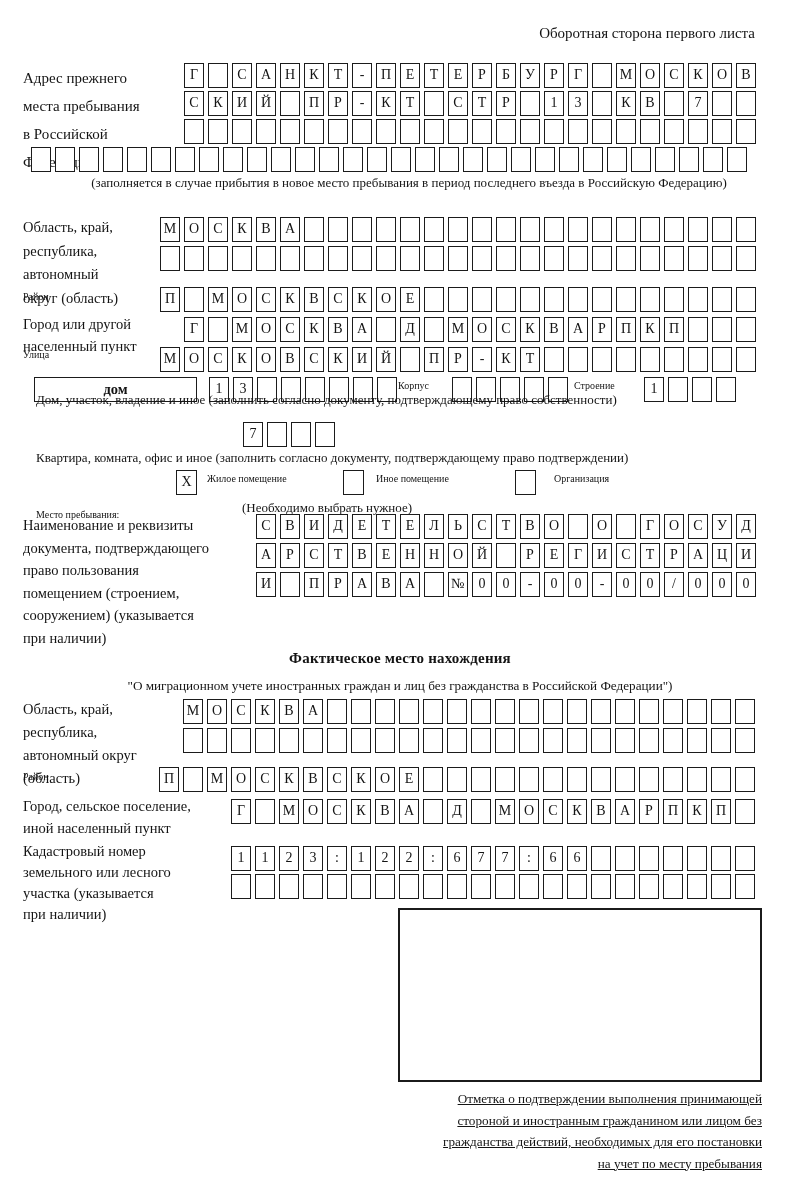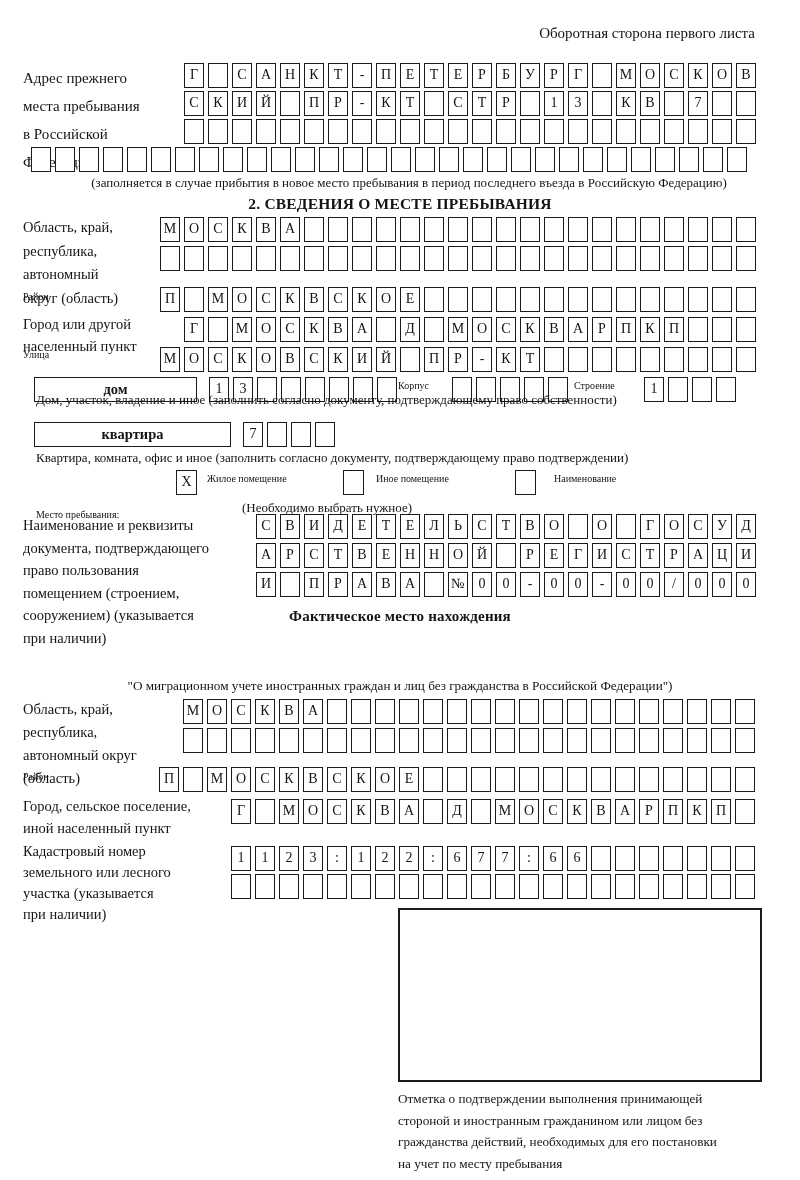--- a/index.html
+++ b/index.html
@@ -27,21 +27,21 @@
   .fieldbox {
     position:absolute; height:25px; border:1.8px solid #1b1b1b; background:#fff;
     font-size:14.5px; line-height:22px; text-align:center;font-weight:bold;
   }
   .checkbox {
     position:absolute; width:21px; height:25px; border:1.8px solid #1b1b1b; background:#fff;
     font-size:14px; line-height:21px; text-align:center;
   }
   .inline-lbl { position:absolute; font-size:10px; white-space:nowrap; }
   .stamp-box { position:absolute; border:2px solid #1b1b1b; background:#fff; }
-  .stamp-caption { position:absolute; font-size:13.2px; line-height:21.5px; text-align:left; }
+  .stamp-caption { position:absolute; font-size:13.2px; line-height:21.5px; text-align:right;text-decoration:underline; }
 </style>
 </head>
 <body>
 
 <div class="page">
 
   <div class="abs hdr-note right" style="top:25px; right:45px;">Оборотная сторона первого листа</div>
 
   <div class="abs lblblock" style="left:23px; top:64px; line-height:28px; font-size:15px;">
       <div class="line">Адрес прежнего</div>
@@ -154,21 +154,20 @@
       <div class="cell"></div>
       <div class="cell"></div>
       <div class="cell"></div>
       <div class="cell"></div>
       <div class="cell"></div>
       <div class="cell"></div>
       <div class="cell"></div>
     </div>
   <div class="abs note center" style="top:175px;padding-left:18px;">(заполняется в случае прибытия в новое место пребывания в период последнего въезда в Российскую Федерацию)</div>
 
-  <div class="abs sec-title center" style="top:195px;">2. СВЕДЕНИЯ О МЕСТЕ ПРЕБЫВАНИЯ</div>
 
   <div class="abs lblblock" style="left:23px; top:216px; line-height:23.5px;">
       <div class="line">Область, край,</div>
       <div class="line">республика,</div>
       <div class="line">автономный</div>
       <div class="line">округ (область)</div>
     </div>
   <div class="cellrow" style="left:160px; top:217px;">
       <div class="cell">М</div>
       <div class="cell">О</div>
@@ -334,36 +333,35 @@
     </div>
   <div class="inline-lbl" style="left:574px; top:380px;">Строение</div>
   <div class="cellrow" style="left:644px; top:377px;">
       <div class="cell">1</div>
       <div class="cell"></div>
       <div class="cell"></div>
       <div class="cell"></div>
     </div>
   <div class="abs note" style="left:36px; top:392px;">Дом, участок, владение и иное (заполнить согласно документу, подтверждающему право собственности)</div>
 
-  <div class="fieldbox" style="left:34px; top:422px; width:197px;">квартира</div>
   <div class="cellrow" style="left:243px; top:422px;">
       <div class="cell">7</div>
       <div class="cell"></div>
       <div class="cell"></div>
       <div class="cell"></div>
     </div>
   <div class="abs note" style="left:36px; top:450px;">Квартира, комната, офис и иное (заполнить согласно документу, подтверждающему право подтверждении)</div>
 
   <div class="inline-lbl" style="left:36px; top:473px;margin-top:36px;">Место пребывания:</div>
   <div class="checkbox" style="left:176px; top:470px;">X</div>
   <div class="inline-lbl" style="left:207px; top:473px;">Жилое помещение</div>
   <div class="checkbox" style="left:343px; top:470px;"></div>
   <div class="inline-lbl" style="left:376px; top:473px;">Иное помещение</div>
   <div class="checkbox" style="left:515px; top:470px;"></div>
-  <div class="inline-lbl" style="left:554px; top:473px;">Наименование</div>
+  <div class="inline-lbl" style="left:554px; top:473px;">Организация</div>
   <div class="abs note" style="left:242px; top:500px;">(Необходимо выбрать нужное)</div>
 
   <div class="abs lblblock" style="left:23px; top:514px; line-height:22.5px;">
       <div class="line">Наименование и реквизиты</div>
       <div class="line">документа, подтверждающего</div>
       <div class="line">право пользования</div>
       <div class="line">помещением (строением,</div>
       <div class="line">сооружением) (указывается</div>
       <div class="line">при наличии)</div>
     </div>
@@ -430,21 +428,21 @@
       <div class="cell">0</div>
       <div class="cell">-</div>
       <div class="cell">0</div>
       <div class="cell">0</div>
       <div class="cell">/</div>
       <div class="cell">0</div>
       <div class="cell">0</div>
       <div class="cell">0</div>
     </div>
 
-  <div class="abs sec-title center" style="top:608px; font-size:15px;">Фактическое место нахождения</div>
+  <div class="abs sec-title center" style="top:650px; font-size:15px;">Фактическое место нахождения</div>
   <div class="abs note center" style="top:678px; font-size:13.2px;">"О миграционном учете иностранных граждан и лиц без гражданства в Российской Федерации")</div>
 
   <div class="abs lblblock" style="left:23px; top:698px; line-height:23px;">
       <div class="line">Область, край,</div>
       <div class="line">республика,</div>
       <div class="line">автономный округ</div>
       <div class="line">(область)</div>
     </div>
   <div class="cellrow" style="left:183px; top:699px;">
       <div class="cell">М</div>

